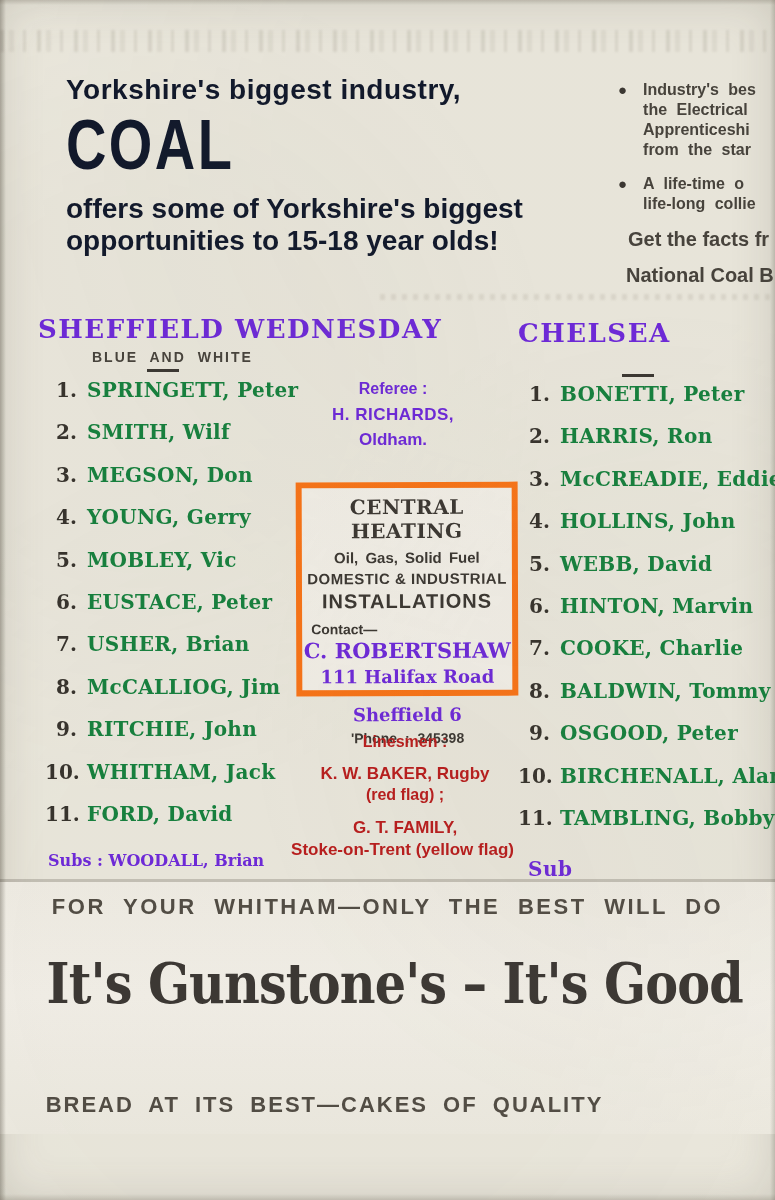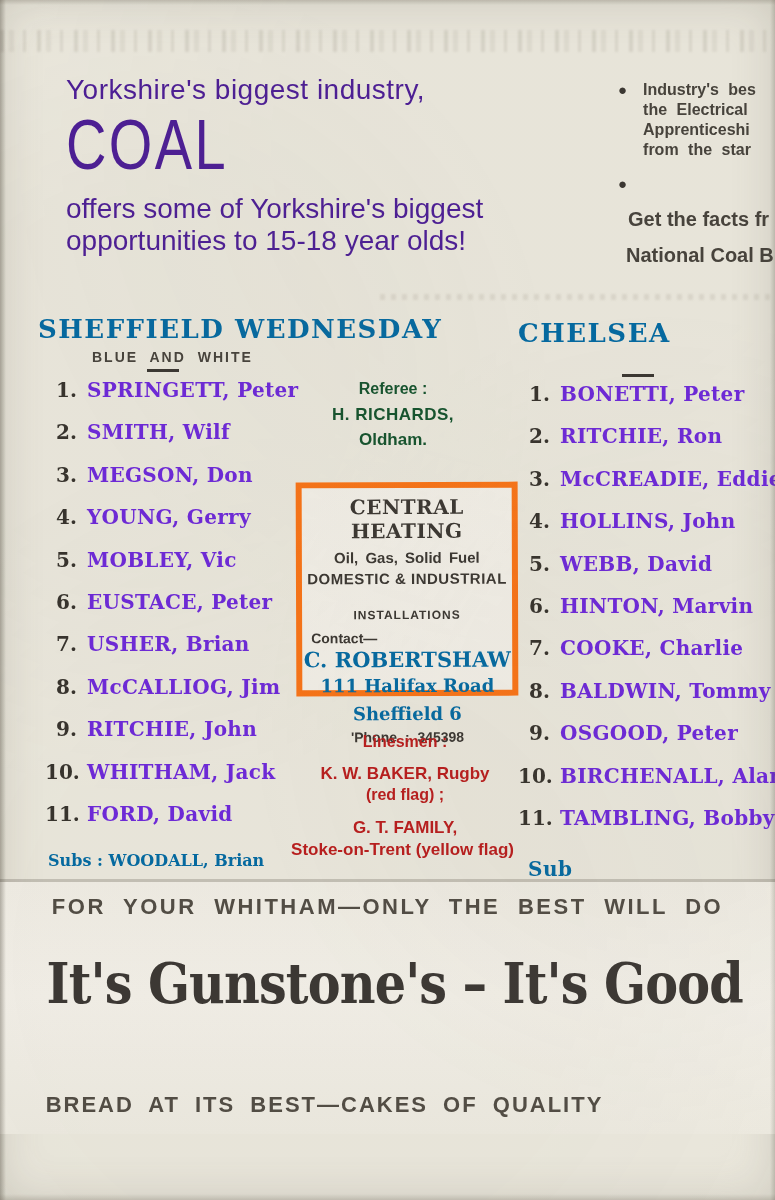--- a/index.html
+++ b/index.html
@@ -22,81 +22,81 @@
     background:linear-gradient(0deg,rgba(100,92,78,0.22),rgba(100,92,78,0));}
   .bleed-top{position:absolute;left:0;top:30px;width:775px;height:22px;opacity:.55;filter:blur(1.1px);
     background:repeating-linear-gradient(90deg,rgba(128,120,104,0.30) 0 4px,transparent 4px 9px,
       rgba(128,120,104,0.18) 9px 14px,transparent 14px 23px,rgba(128,120,104,0.26) 23px 26px,transparent 26px 37px);}
   .bleed-mid{position:absolute;left:380px;top:294px;width:395px;height:6px;opacity:.35;filter:blur(1px);
     background:repeating-linear-gradient(90deg,rgba(128,120,104,0.4) 0 5px,transparent 5px 11px);}
   .bleed-bottom{position:absolute;left:0;top:1122px;width:775px;height:10px;opacity:.35;filter:blur(1.2px);
     background:repeating-linear-gradient(90deg,rgba(128,120,104,0.35) 0 6px,transparent 6px 13px);}
 
   
-  .coal-ad{position:absolute;left:66px;top:74px;color:#4c1d95;font-weight:normal;}
+  .coal-ad{position:absolute;left:66px;top:74px;color:#0f172a;font-weight:bold;}
   .coal-line1{font-size:28px;letter-spacing:.5px;}
   .coal-word{font-size:70px;line-height:1.02;letter-spacing:3px;margin-top:4px;
     transform:scaleX(.8);transform-origin:left;}
   .coal-line2{font-size:28px;margin-top:12px;}
   .coal-line3{font-size:28px;}
 
   
   .ncb{position:absolute;left:618px;top:80px;width:220px;color:#46423b;font-weight:bold;}
   .ncb-item{display:flex;gap:16px;margin-bottom:14px;}
   .ncb-bullet{font-size:15px;line-height:20px;color:#3a3631;}
   .ncb-line{font-size:16px;line-height:20px;word-spacing:5px;white-space:nowrap;}
   .ncb-get{font-size:20px;margin:8px 0 0 10px;white-space:nowrap;}
   .ncb-get2{font-size:20px;margin:13px 0 0 8px;white-space:nowrap;}
 
   
-  .serif{font-family:"DejaVu Serif","Liberation Serif",serif;font-weight:bold;color:#0369a1;}
+  .serif{font-family:"DejaVu Serif","Liberation Serif",serif;font-weight:bold;color:#6d28d9;}
   .home-name{position:absolute;left:38px;top:314px;font-size:26px;letter-spacing:1.5px;white-space:nowrap;}
   .home-colors{position:absolute;left:92px;top:349px;font-size:14px;font-weight:bold;
     letter-spacing:2px;word-spacing:6px;color:#46423b;}
   .home-rule{position:absolute;left:147px;top:369px;width:32px;height:3px;background:#3a3631;}
   .away-name{position:absolute;left:518px;top:318px;font-size:26px;letter-spacing:1.5px;}
   .away-rule{position:absolute;left:622px;top:374px;width:32px;height:3px;background:#3a3631;}
 
   
   .player-list{position:absolute;}
   .home-list{left:45px;top:378px;}
   .away-list{left:518px;top:382px;}
   .player-row{display:flex;height:42.4px;align-items:flex-start;}
   .player-num{width:32px;text-align:right;font-size:20px;font-family:"DejaVu Serif",serif;font-weight:bold;color:#36322c;}
   .player-name{margin-left:10px;font-size:20px;font-family:"DejaVu Serif",serif;font-weight:bold;
-    color:#6d28d9;letter-spacing:.3px;white-space:nowrap;}
+    color:#15803d;letter-spacing:.3px;white-space:nowrap;}
   .home-subs{position:absolute;left:48px;top:851px;font-size:16px;}
   .away-sub{position:absolute;left:528px;top:857px;font-size:20px;letter-spacing:.5px;}
 
   
   .referee{position:absolute;left:308px;top:380px;width:170px;text-align:center;
-    font-weight:bold;color:#14532d;}
+    font-weight:bold;color:#6d28d9;}
   .ref-label{font-size:16px;}
   .ref-name{font-size:17px;margin-top:7px;letter-spacing:.5px;}
   .ref-town{font-size:17px;margin-top:5px;}
   .linesmen{position:absolute;left:295px;top:733px;width:220px;text-align:center;
     font-weight:bold;color:#b91c1c;}
   .lin-label{font-size:16px;}
   .lin-name{font-size:17px;margin-top:13px;white-space:nowrap;}
   .lin-flag{font-size:16px;margin-top:2px;}
   .lin-name2{font-size:17px;margin-top:14px;white-space:nowrap;}
   .lin-town{font-size:17px;margin-top:2px;white-space:nowrap;margin-left:-5px;}
 
   
   .heating{position:absolute;left:296px;top:482px;width:222px;height:214px;box-sizing:border-box;
     border:6px solid #f97316;background:rgba(248,246,240,0.55);text-align:center;
     font-weight:bold;color:#3a3631;padding-top:7px;transform:rotate(-.2deg);}
   .heat-title{font-family:"DejaVu Serif",serif;font-size:20px;letter-spacing:.5px;}
   .heat-l1{font-size:15px;margin-top:6px;word-spacing:3px;}
   .heat-l2{font-size:15px;margin-top:4px;letter-spacing:.5px;}
-  .heat-l3{font-size:12px;margin-top:21px;letter-spacing:1px;}
+  .heat-l3{font-size:20px;margin-top:3px;letter-spacing:1px;}
   .heat-contact{font-size:14px;text-align:left;margin:8px 0 0 9px;}
   .heat-name{font-family:"DejaVu Serif",serif;font-size:21px;margin-top:1px;}
   .heat-a1{font-family:"DejaVu Serif",serif;font-size:18px;margin-top:3px;}
-  .heat-a2{font-family:"DejaVu Serif",serif;font-size:18px;margin-top:7px;}
+  .heat-a2{font-family:"DejaVu Serif",serif;font-size:18px;margin-top:17px;}
   .heat-phone{font-size:14px;margin-top:5px;word-spacing:4px;}
 
   
   .divider{position:absolute;left:0;top:879px;width:775px;height:3px;background:rgba(110,104,92,0.30);filter:blur(.6px);}
   .ad-band{position:absolute;left:0;top:882px;width:775px;height:252px;
     background:linear-gradient(#efece3,#f2efe7 45%,#ece9df);}
   .family-line{position:absolute;left:0;top:894px;width:775px;text-align:center;
     font-size:22px;font-weight:bold;letter-spacing:2.5px;word-spacing:9px;color:#514c44;}
   .gunstones{position:absolute;left:0;top:950px;width:775px;text-align:center;
     font-family:"DejaVu Serif","Liberation Serif",serif;font-weight:bold;font-size:56px;
@@ -124,20 +124,24 @@
       <span class="ncb-bullet">●</span>
       <div>
         <div class="ncb-line">Industry's bes</div>
         <div class="ncb-line">the  Electrical</div>
         <div class="ncb-line">Apprenticeshi</div>
         <div class="ncb-line">from  the  star</div>
       </div>
     </div>
     <div class="ncb-item">
       <span class="ncb-bullet">●</span>
+      <div>
+        <div class="ncb-line">A  life-time  o</div>
+        <div class="ncb-line">life-long  collie</div>
+      </div>
     </div>
     <div class="ncb-get">Get the facts fr</div>
     <div class="ncb-get2">National Coal B</div>
   </div>
 
   <div class="home-name serif">SHEFFIELD WEDNESDAY</div>
   <div class="home-colors">BLUE AND WHITE</div>
   <div class="home-rule"></div>
   <div class="away-name serif">CHELSEA</div>
   <div class="away-rule"></div>
@@ -199,21 +203,21 @@
   </div>
 </div>
   <div class="player-list away-list">
   <div class="player-row">
     <span class="player-num">1.</span>
     <span class="player-name">BONETTI, Peter</span>
   </div>
 
   <div class="player-row">
     <span class="player-num">2.</span>
-    <span class="player-name">RITCHIE, Ron</span>
+    <span class="player-name">HARRIS, Ron</span>
   </div>
 
   <div class="player-row">
     <span class="player-num">3.</span>
     <span class="player-name">McCREADIE, Eddie</span>
   </div>
 
   <div class="player-row">
     <span class="player-num">4.</span>
     <span class="player-name">HOLLINS, John</span>

